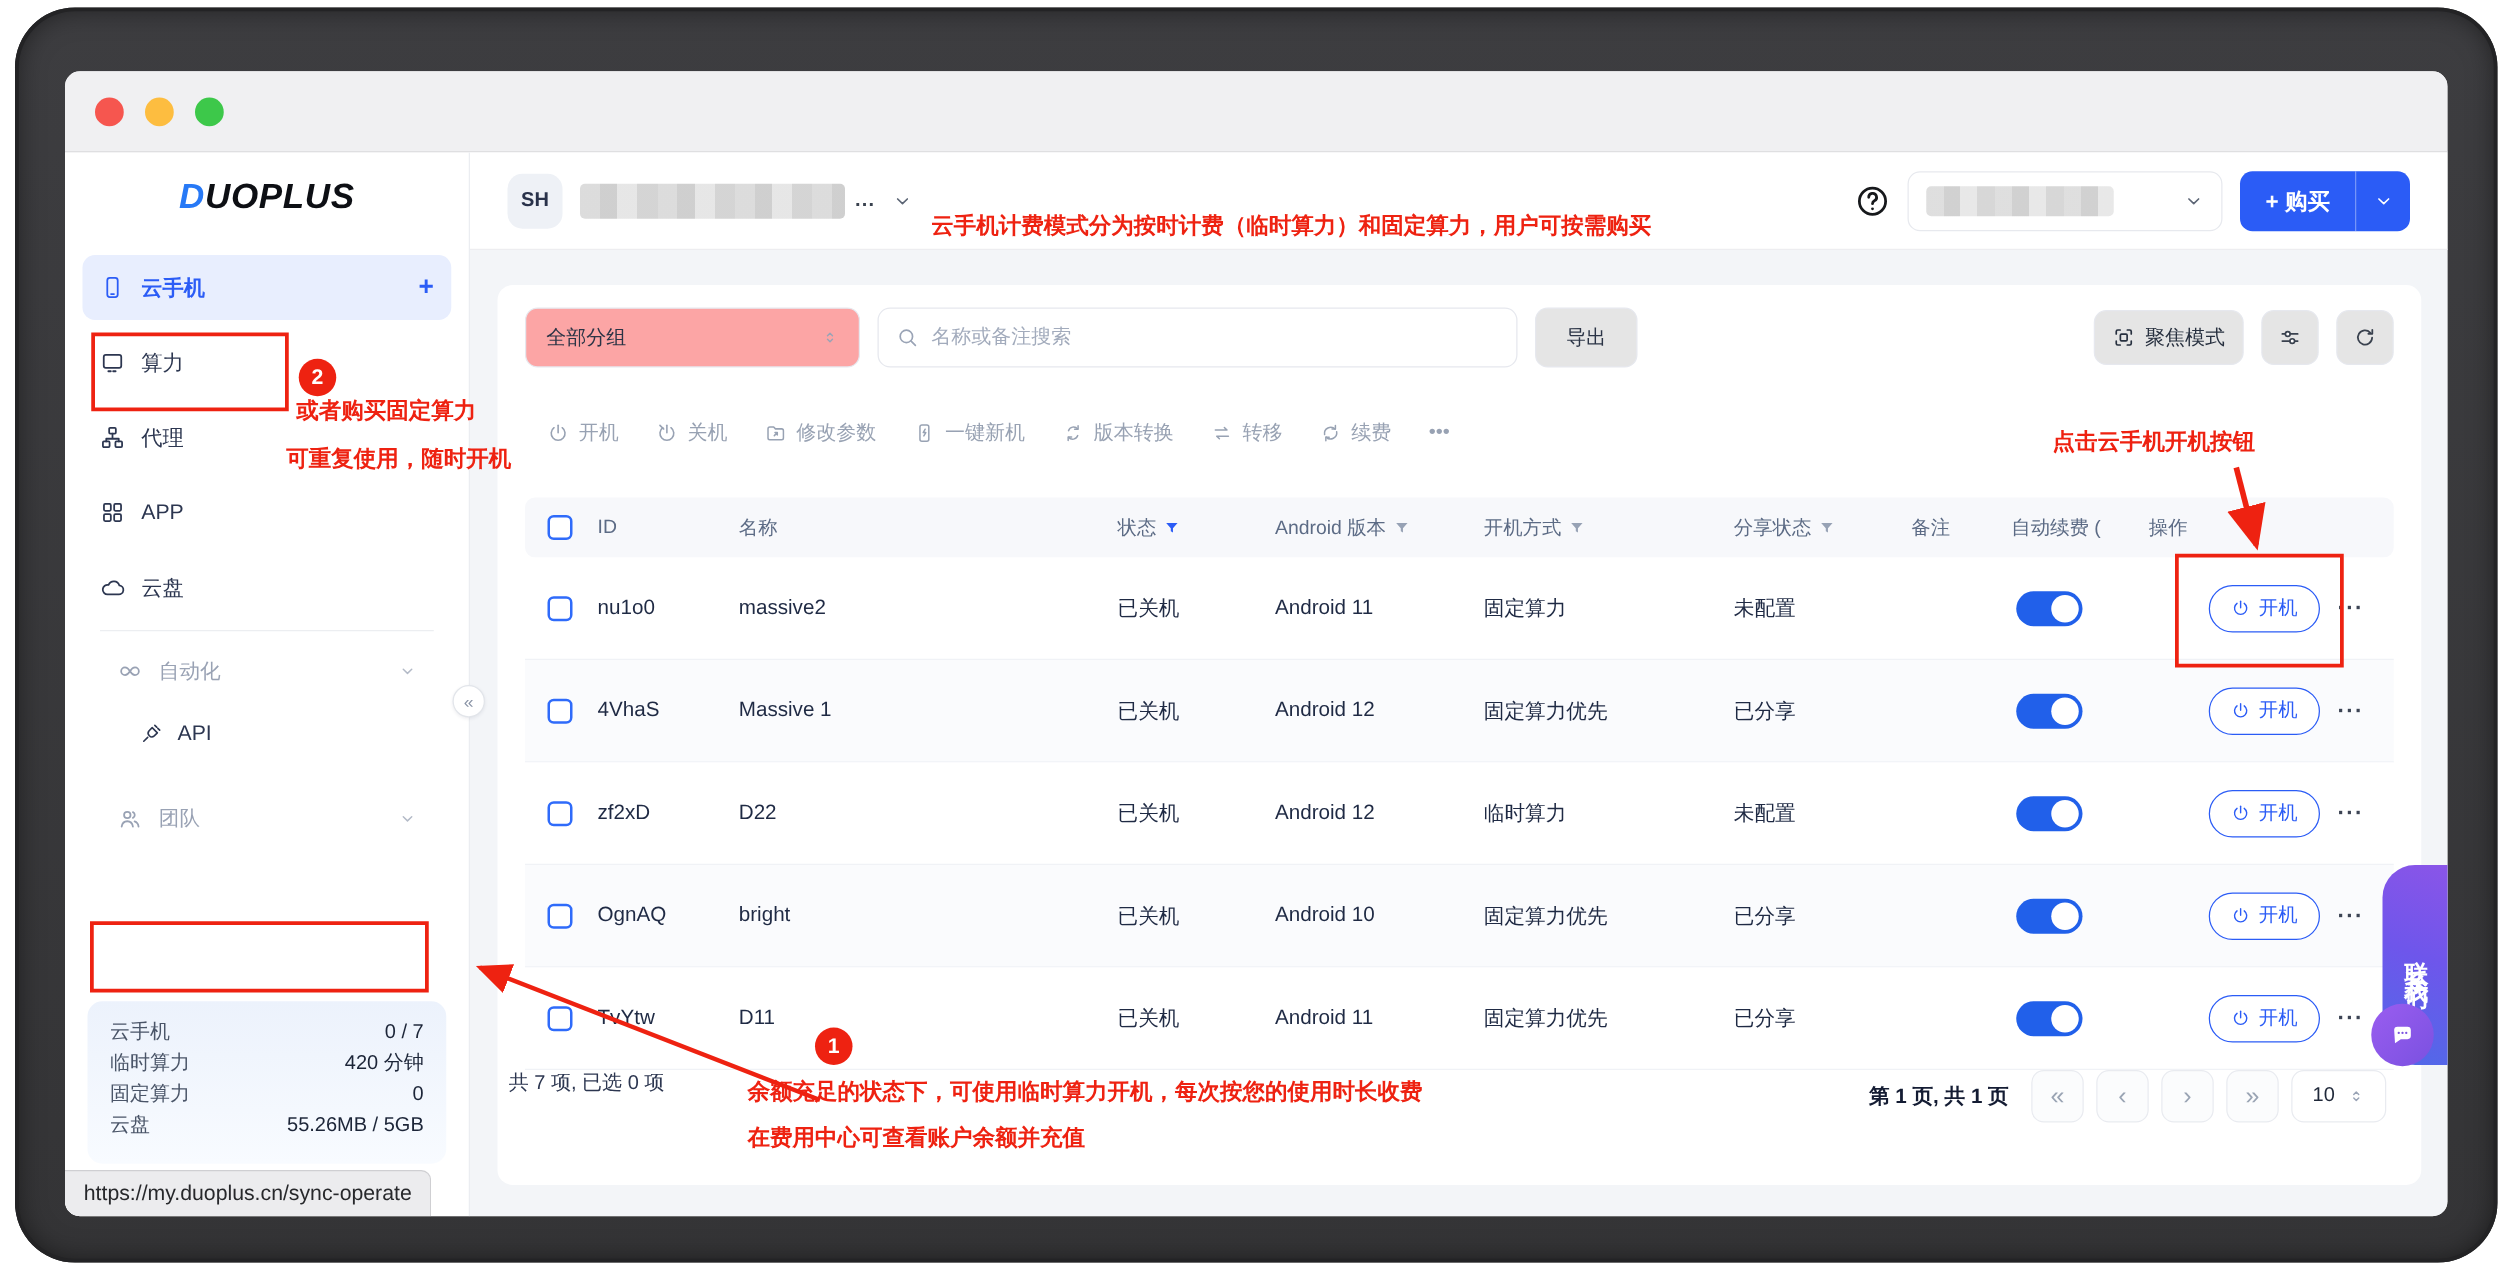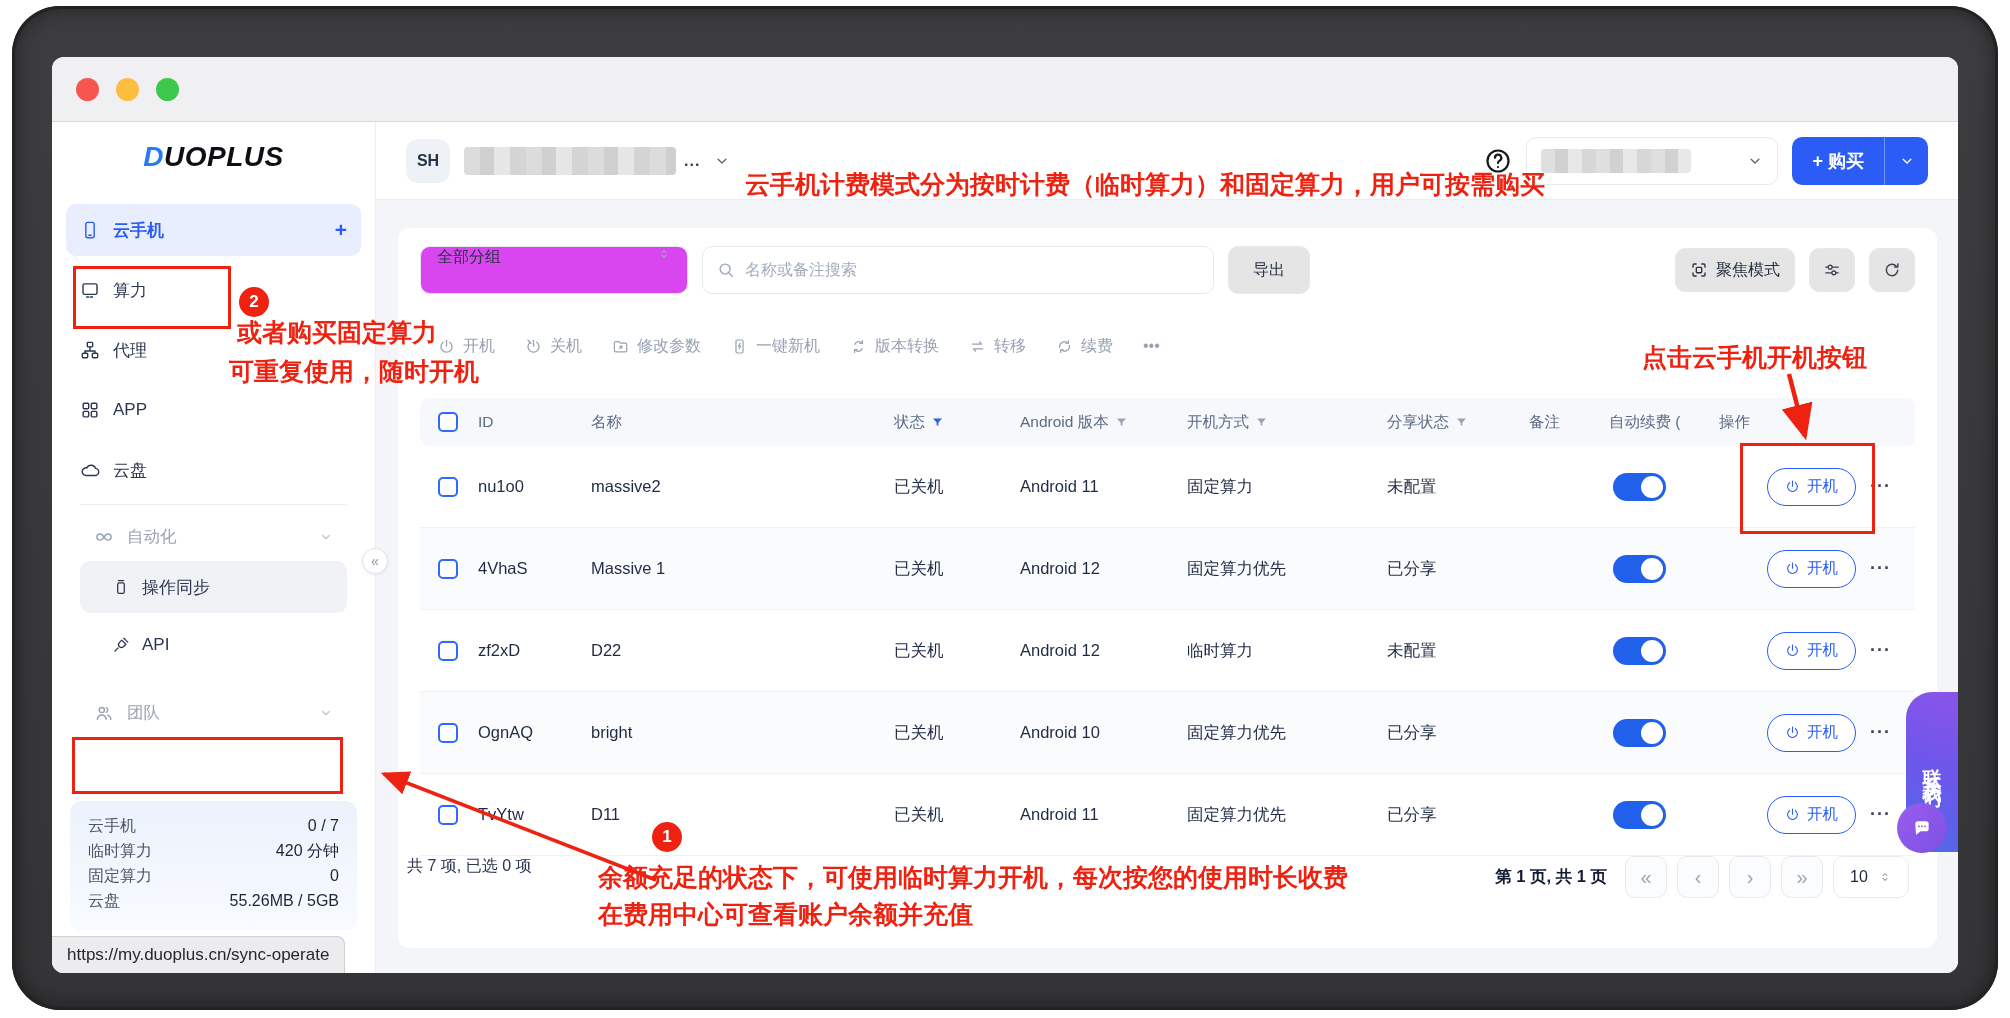--- a/index.html
+++ b/index.html
@@ -45,21 +45,21 @@
   .spacer{flex:1}
   .help{width:28px;height:28px;color:#17191c}
   .account-pill{width:252px;height:48px;border:1px solid #e7e9ee;border-radius:10px;display:flex;align-items:center;justify-content:space-between;padding:0 14px;background:#fff;color:#5c6575}
   .buy-split{height:48px;border-radius:10px;background:#2b5cf6;display:flex;align-items:stretch;overflow:hidden;color:#fff}
   .buy-main{background:none;border:none;color:#fff;font-size:18px;font-weight:600;padding:0 20px;font-family:inherit;display:flex;align-items:center;gap:2px}
   .buy-caret{background:none;border:none;border-left:1px solid rgba(255,255,255,.35);color:#fff;width:44px;display:flex;align-items:center;justify-content:center}
   .content{position:relative;flex:1}
   .card{position:absolute;left:22px;top:28px;width:1539px;height:720px;background:#fff;border-radius:12px}
   
   .toolbar{position:absolute;top:18px;left:22px;right:22px;height:48px;display:flex;align-items:center;gap:14px}
-  .select-box{width:268px;height:48px;border:1px solid #e6e8ee;border-radius:10px;background:#d946ef;display:flex;align-items:flex-start;justify-content:space-between;padding:0 16px;font-size:16px;color:#2b3446}
+  .select-box{width:268px;height:48px;border:1px solid #e6e8ee;border-radius:10px;background:#fca5a5;display:flex;align-items:center;justify-content:space-between;padding:0 16px;font-size:16px;color:#2b3446}
   .search-box{width:512px;height:48px;border:1px solid #e6e8ee;border-radius:10px;background:#fff;display:flex;align-items:center;gap:10px;padding:0 14px}
   .search-input{border:none;outline:none;flex:1;font-size:16px;font-family:inherit;color:#2b3446;background:transparent}
   .search-input::placeholder{color:#a2abbc}
   .btn{height:48px;border:1px solid #e6e8ee;border-radius:10px;background:#e5e5e5;font-size:16px;color:#2b3446;font-family:inherit;display:flex;align-items:center;justify-content:center;gap:8px}
   .btn-export{width:82px}
   .tb-spacer{flex:1}
   .btn-focus{height:44px;padding:12px 14px;color:#27303f}
   .btn-sq{width:46px;height:44px;color:#3a424f}
   
   .batch-row{position:absolute;top:98px;left:40px;height:40px;display:flex;align-items:center;gap:30px}
@@ -82,21 +82,21 @@
   
   .tfoot{position:absolute;left:9px;right:28px;bottom:0;height:92px;display:flex;align-items:flex-start}
   .sel-summary{font-size:16px;color:#2c3650}
   .pg-wrap{margin-left:auto;display:flex;align-items:center;gap:10px}
   .pg-info{font-size:16.5px;font-weight:600;color:#141c33;margin-right:8px}
   .pg-btn{width:42px;height:42px;border:1px solid #e9ebf0;border-radius:10px;background:#fbfcfd;color:#9aa4b4;font-size:20px;display:flex;align-items:center;justify-content:center;font-family:inherit}
   .size-box{width:76px;height:42px;border:1px solid #e9ebf0;border-radius:10px;background:#fff;display:flex;align-items:center;justify-content:center;gap:10px;font-size:16px;color:#1f2839}
   
   .url-tip{position:absolute;left:0;bottom:0;height:37px;background:#ececee;border:1px solid #cfcfd2;border-left:none;border-bottom:none;border-radius:0 8px 0 0;display:flex;align-items:center;padding:0 15px;font-size:17px;color:#27282b;z-index:6}
   
-  .anno-text{position:absolute;font-size:25px;font-weight:700;color:#ee2211;white-space:nowrap;z-index:80;pointer-events:none}
+  .anno-text{position:absolute;font-size:18px;font-weight:700;color:#ee2211;white-space:nowrap;z-index:80;pointer-events:none}
   .anno-badge{position:absolute;width:30px;height:30px;border-radius:50%;background:#ee2211;color:#fff;display:flex;align-items:center;justify-content:center;font-size:17px;font-weight:700;z-index:80;pointer-events:none}
   .anno-box{position:absolute;border:3.5px solid #ee2211;z-index:75;pointer-events:none}
   .anno-arrows{position:absolute;left:0;top:0;z-index:70;pointer-events:none}
   
   .contact-tab{position:absolute;left:1906px;top:692px;width:52px;height:160px;border-radius:26px 0 0 26px;background:linear-gradient(200deg,#8a55e8 0%,#6e56eb 45%,#4f6ae8 100%);color:#fff;display:flex;align-items:center;justify-content:center;writing-mode:vertical-rl;font-size:19px;font-weight:700;letter-spacing:7px;padding-bottom:10px;z-index:40}
   .contact-bubble{position:absolute;left:1897px;top:803px;width:50px;height:50px;border-radius:50%;background:linear-gradient(135deg,#9a5df0,#7a51e0);display:flex;align-items:center;justify-content:center;z-index:41}
 </style>
 </head>
 <body>
 
@@ -313,26 +313,20 @@
         <div class="group-label">
           <svg class="ic">
               <use href="#sym-infinity"></use>
             </svg>
           <span>自动化</span>
           <svg class="ic ic14 group-chevron">
               <use href="#sym-chevron-down"></use>
             </svg>
         </div>
         <div id="auto-children">
-            <div class="side-child hl">
-              <svg class="ic ic18">
-                <use href="#sym-sync-operate"></use>
-              </svg>
-              <span>操作同步</span>
-            </div>
             <div class="side-child">
               <svg class="ic ic18">
                 <use href="#sym-api-plug"></use>
               </svg>
               <span>API</span>
             </div>
           </div>
         <div class="team-gap"></div>
         <div class="group-label">
           <svg class="ic">

